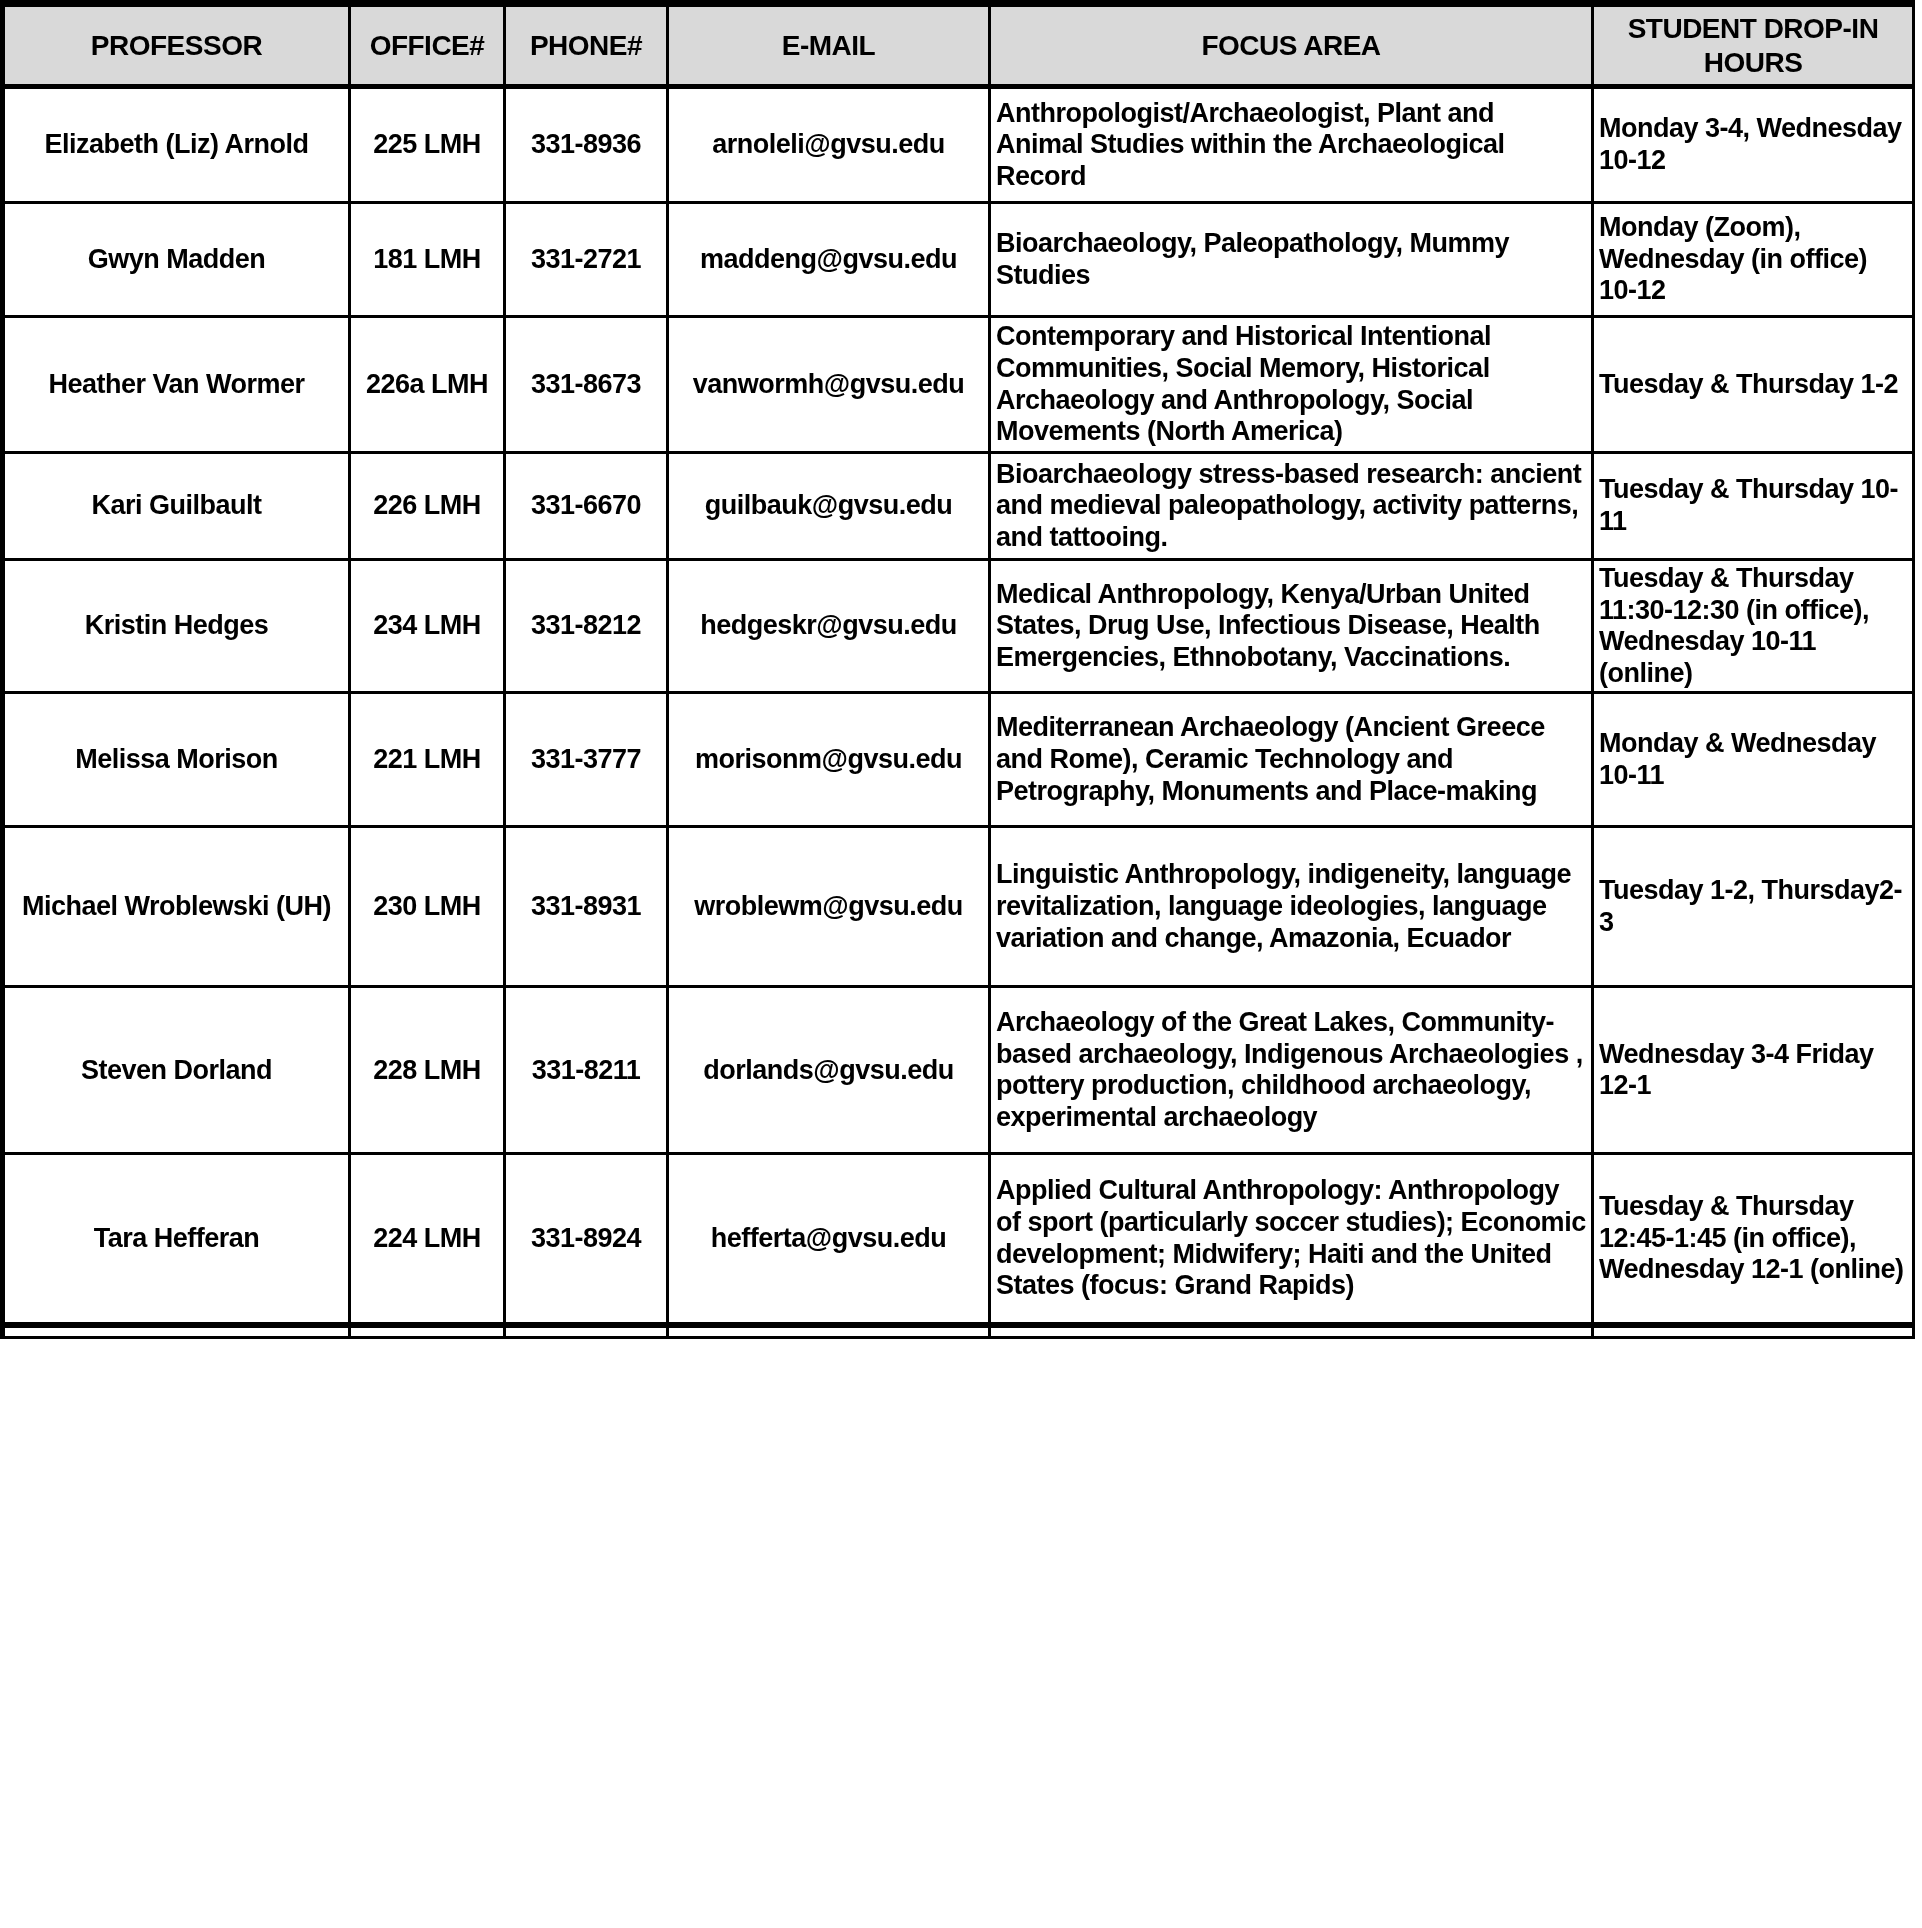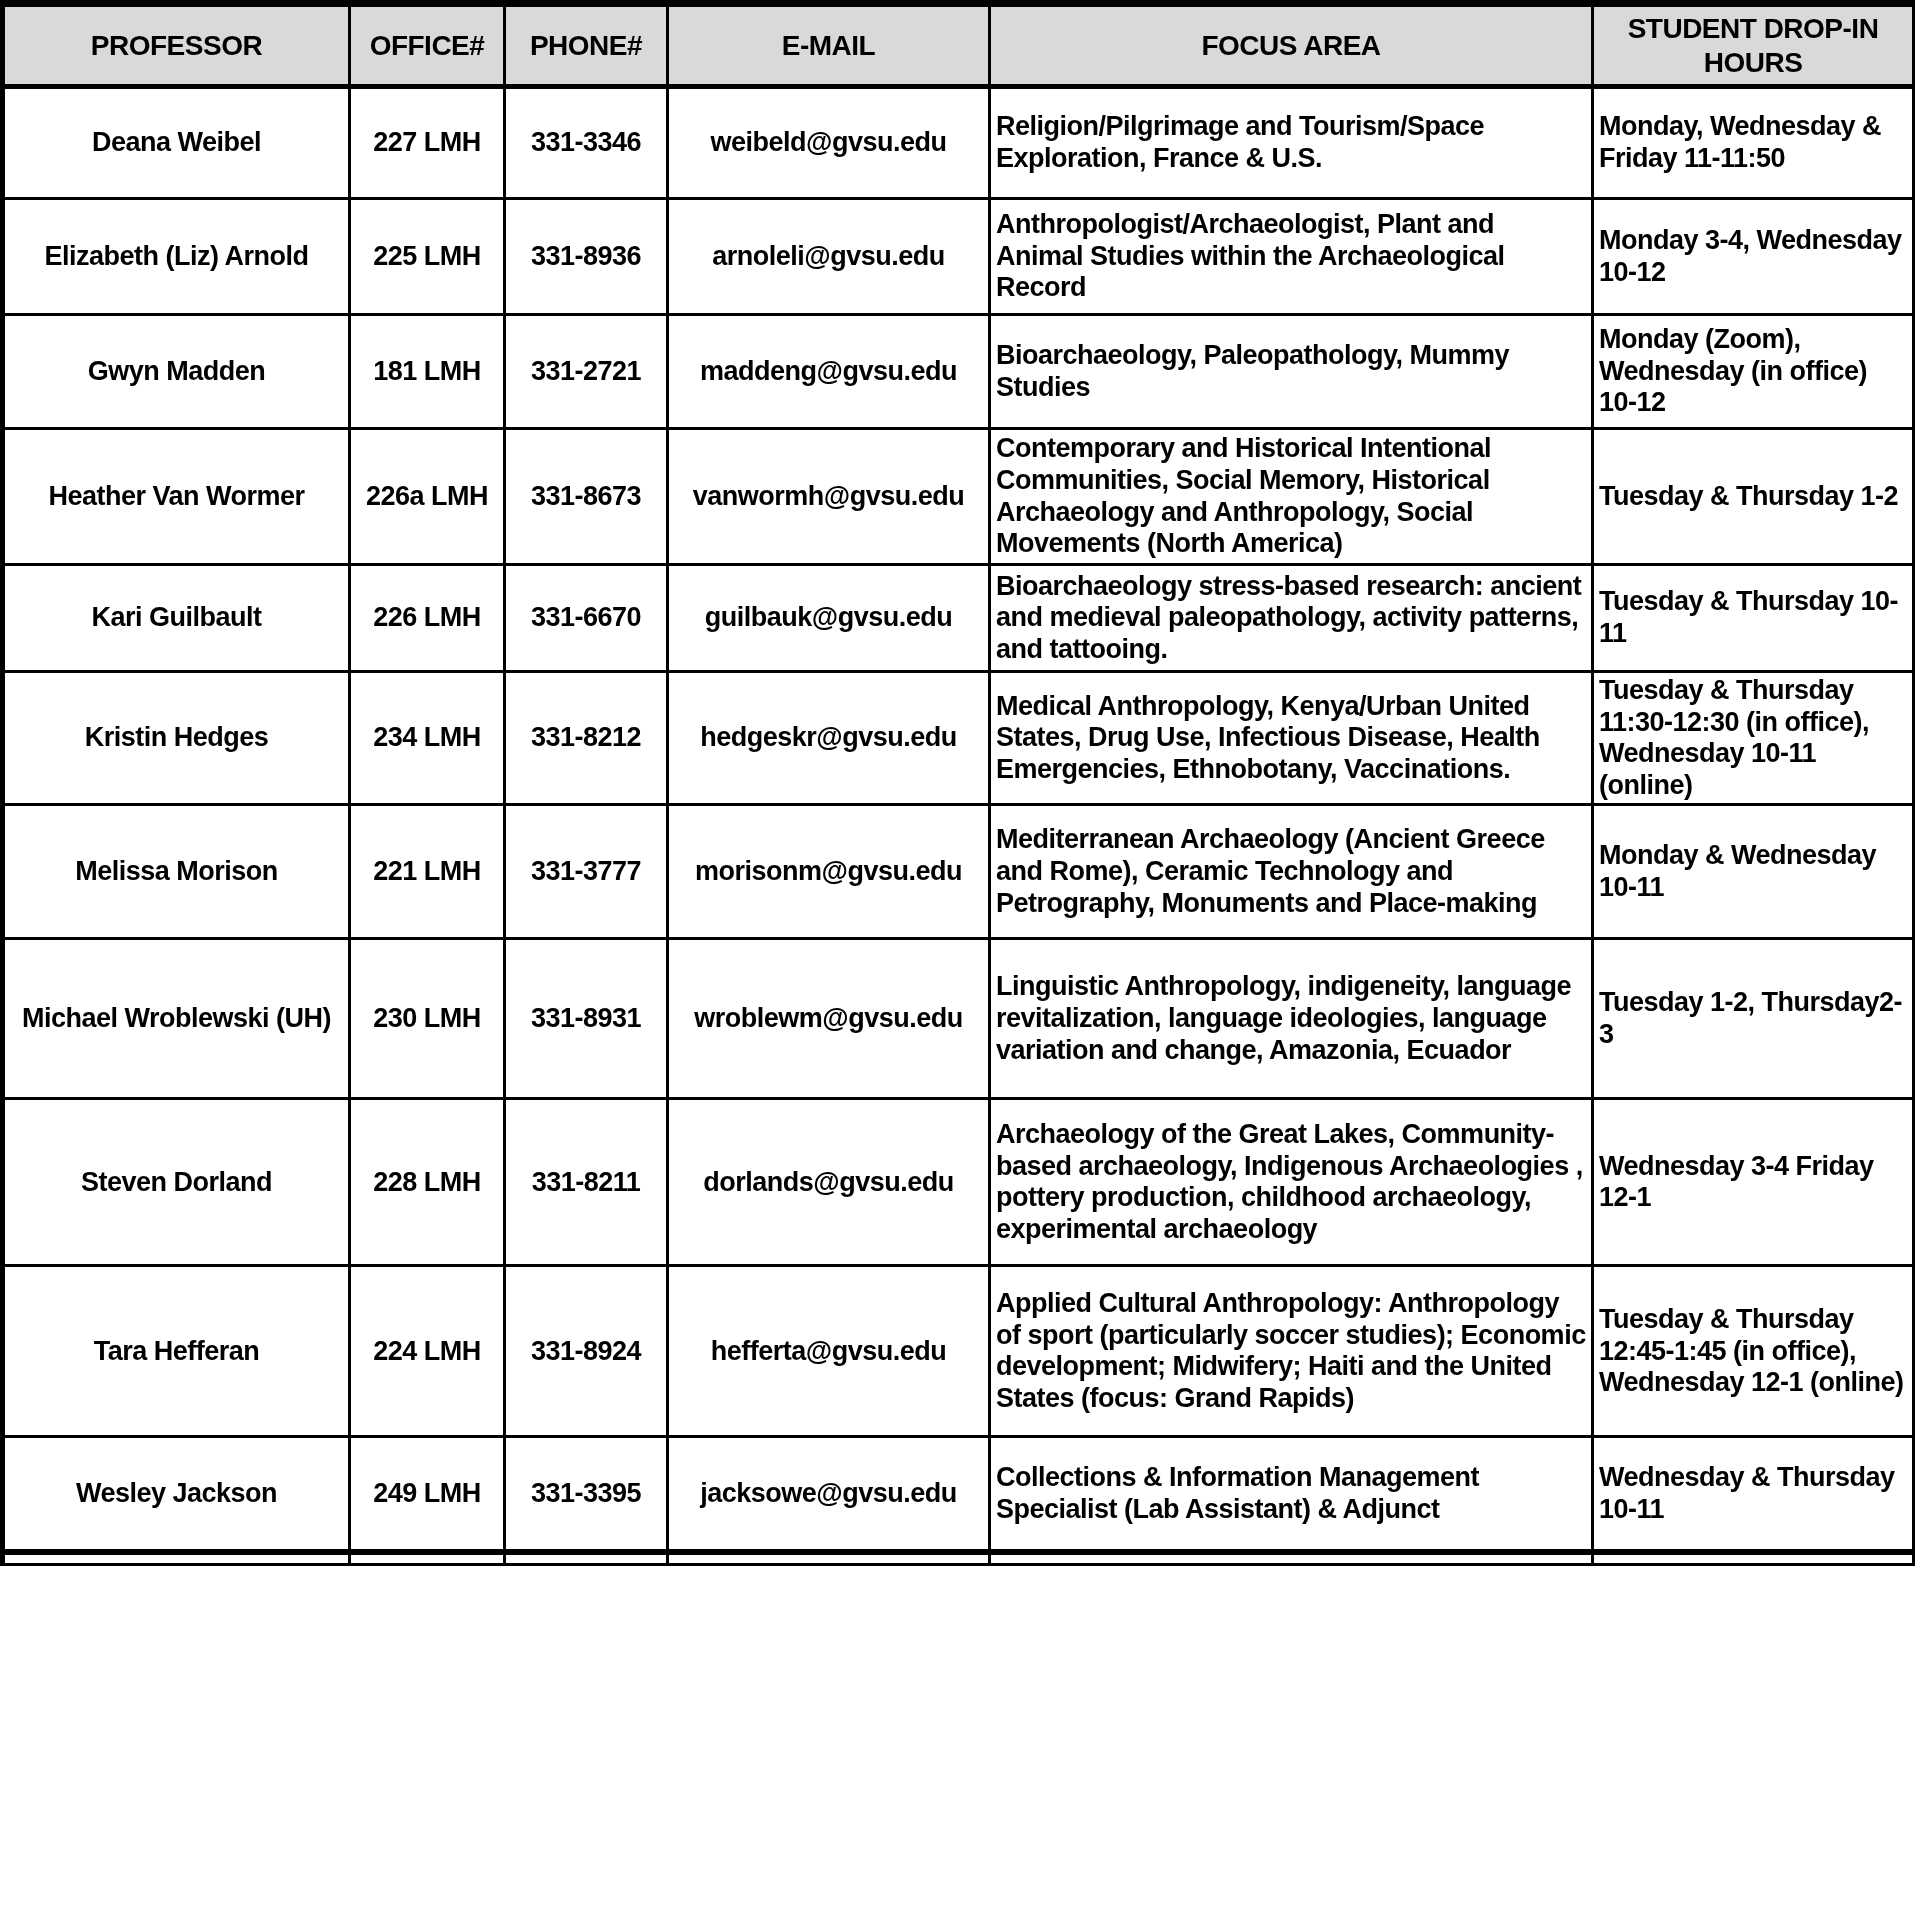--- a/index.html
+++ b/index.html
@@ -72,28 +72,20 @@
     <tr>
       <th>PROFESSOR</th>
       <th>OFFICE#</th>
       <th>PHONE#</th>
       <th>E-MAIL</th>
       <th>FOCUS AREA</th>
       <th>STUDENT DROP-IN HOURS</th>
     </tr>
   </thead>
   <tbody id="table-body">
-      <tr style="height: 112px;">
-        <td class="col-professor">Deana Weibel</td>
-        <td class="col-office">227 LMH</td>
-        <td class="col-phone">331-3346</td>
-        <td class="col-email">weibeld@gvsu.edu</td>
-        <td class="col-focus">Religion/Pilgrimage and Tourism/Space Exploration, France &amp; U.S.</td>
-        <td class="col-hours">Monday, Wednesday &amp; Friday 11-11:50</td>
-      </tr>
       <tr style="height: 116px;">
         <td class="col-professor">Elizabeth (Liz) Arnold</td>
         <td class="col-office">225 LMH</td>
         <td class="col-phone">331-8936</td>
         <td class="col-email">arnoleli@gvsu.edu</td>
         <td class="col-focus">Anthropologist/Archaeologist, Plant and Animal Studies within the Archaeological Record</td>
         <td class="col-hours">Monday 3-4, Wednesday 10-12</td>
       </tr>
       <tr style="height: 114px;">
         <td class="col-professor">Gwyn Madden</td>
@@ -152,28 +144,20 @@
         <td class="col-hours">Wednesday 3-4 Friday 12-1</td>
       </tr>
       <tr style="height: 171px;">
         <td class="col-professor">Tara Hefferan</td>
         <td class="col-office">224 LMH</td>
         <td class="col-phone">331-8924</td>
         <td class="col-email">hefferta@gvsu.edu</td>
         <td class="col-focus">Applied Cultural Anthropology:  Anthropology of sport (particularly soccer studies); Economic development; Midwifery; Haiti and the United States (focus: Grand Rapids)</td>
         <td class="col-hours">Tuesday &amp; Thursday 12:45-1:45 (in office), Wednesday 12-1 (online)</td>
       </tr>
-      <tr style="height: 115px;">
-        <td class="col-professor">Wesley Jackson</td>
-        <td class="col-office">249 LMH</td>
-        <td class="col-phone">331-3395</td>
-        <td class="col-email">jacksowe@gvsu.edu</td>
-        <td class="col-focus">Collections &amp; Information Management Specialist (Lab Assistant) &amp; Adjunct</td>
-        <td class="col-hours">Wednesday &amp; Thursday 10-11</td>
-      </tr>
       <tr class="partial-row">
         <td class="col-professor"></td>
         <td class="col-office"></td>
         <td class="col-phone"></td>
         <td class="col-email"></td>
         <td class="col-focus"></td>
         <td class="col-hours"></td>
       </tr>
     </tbody>
 </table>

